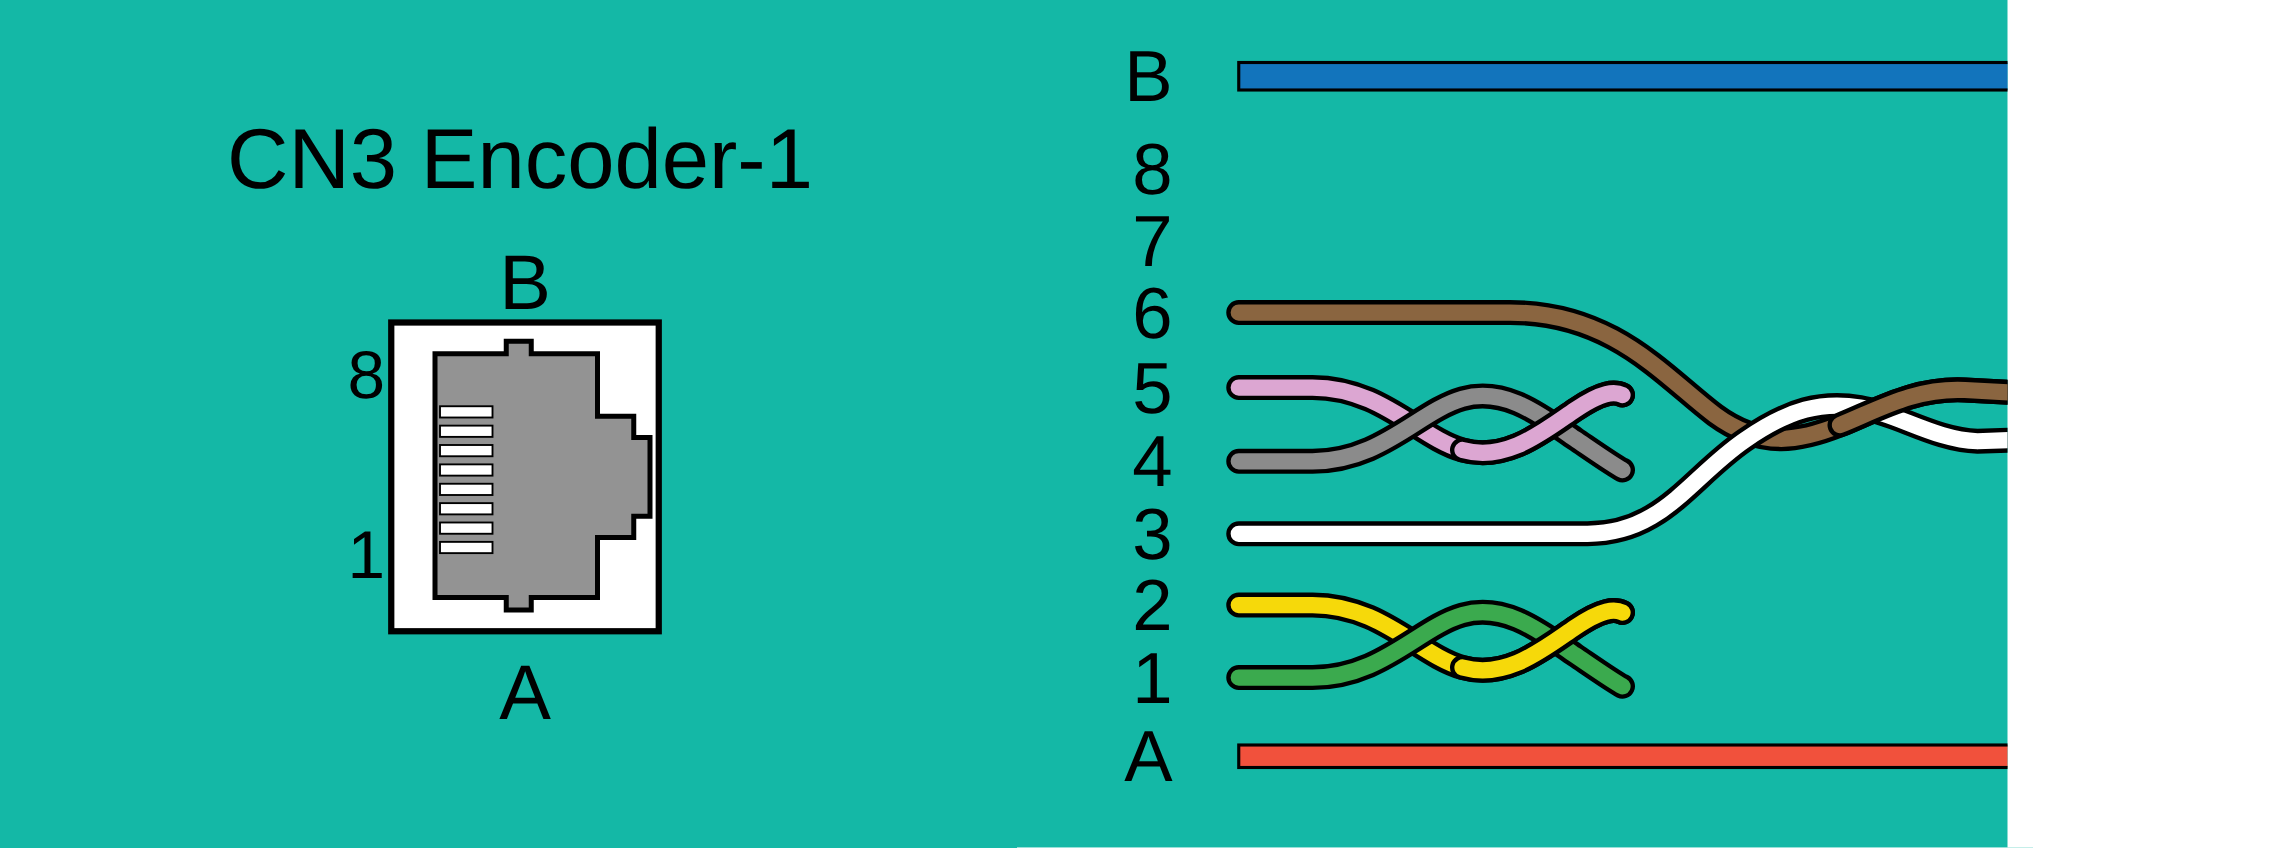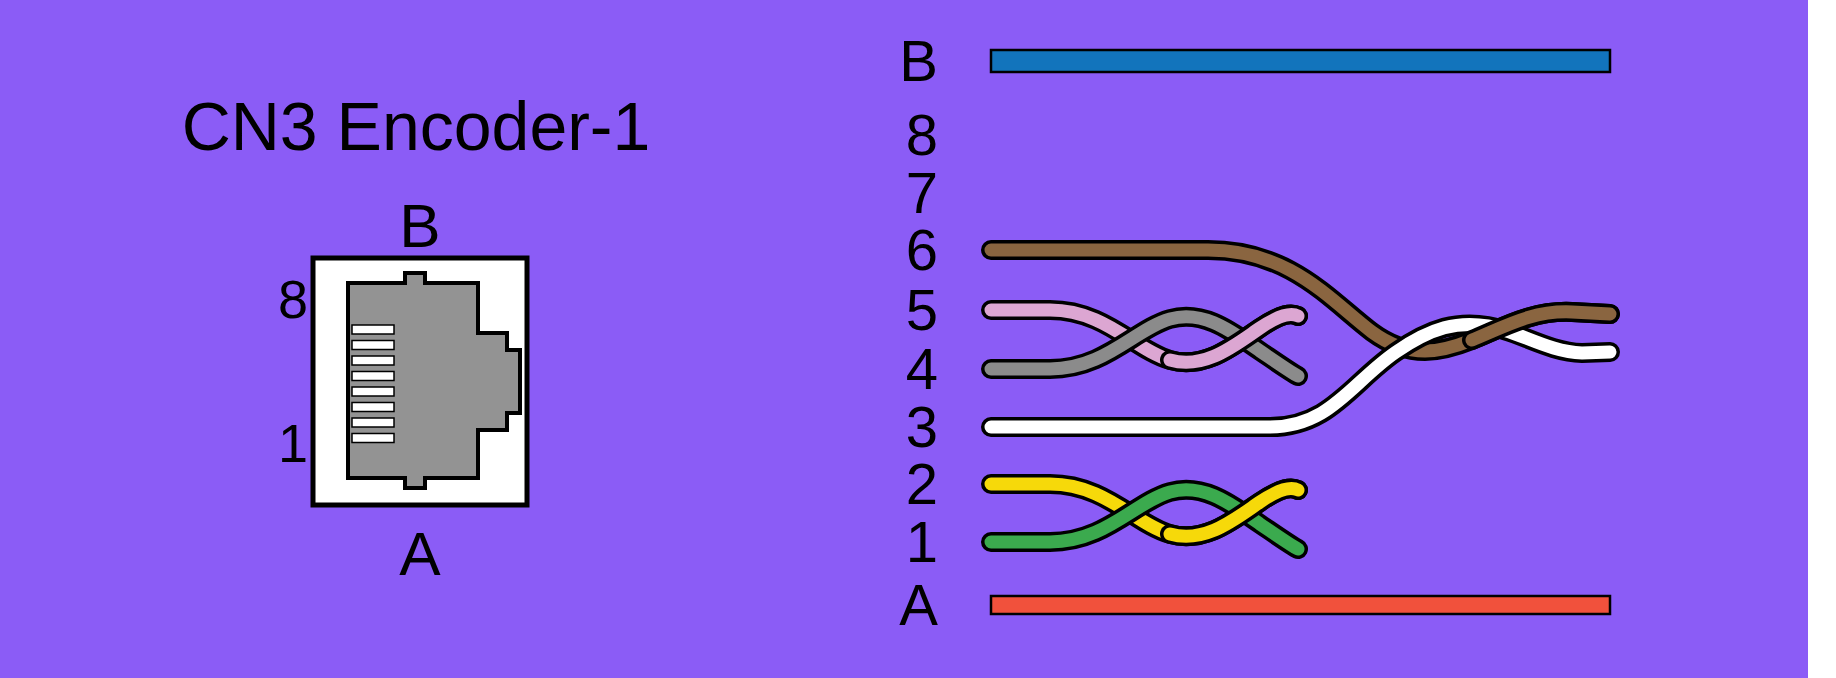--- a/index.html
+++ b/index.html
@@ -2,23 +2,23 @@
 <html><head>
 <meta charset="utf-8">
 <style>
   html, body {
     margin: 0;
     padding: 0;
     background: #ffffff;
   }
   .canvas {
     position: relative;
-    width: 1808px;
+    width: 1606px;
     height: 678px;
-    background: #8b5cf6;
+    background: #14b8a6;
     font-family: "Liberation Sans", sans-serif;
     overflow: hidden;
   }
   svg { display: block; }
   text {
     font-family: "Liberation Sans", sans-serif;
     fill: #000000;
   }
   .title-text { font-size: 68px; }
   .conn-label-big { font-size: 62px; }

